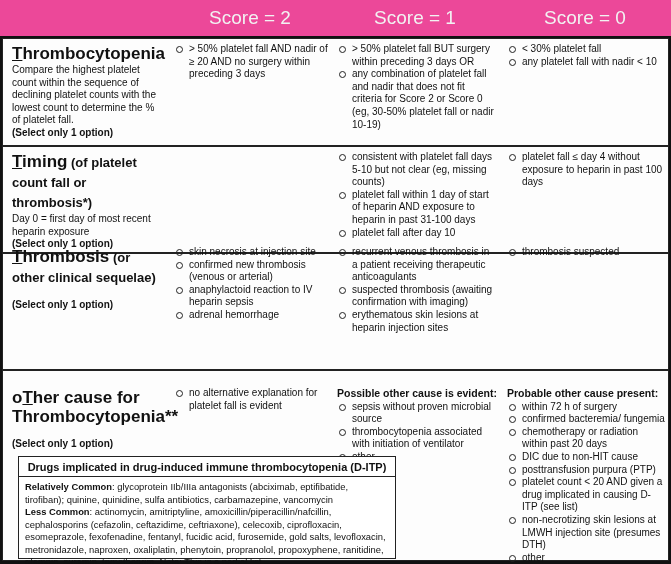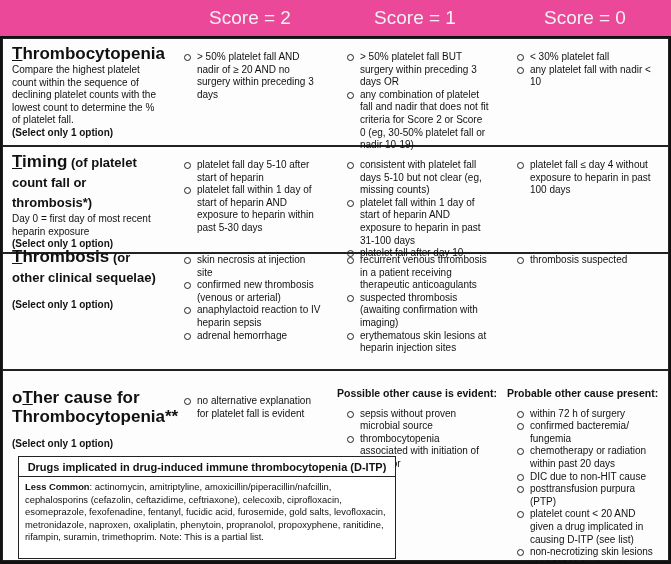--- a/index.html
+++ b/index.html
@@ -36,21 +36,21 @@
   .c-s1 { left: 328px; width: 170px; padding: 4px 4px 0 6px; }
   .c-s0 { left: 498px; width: 167px; padding: 4px 3px 0 6px; }
 
   .title { font-size: 17px; font-weight: bold; line-height: 19px; display: block; }
   .title .u { text-decoration: underline; }
   .title .sub { font-size: 13px; font-weight: bold; }
   .desc { display: block; font-size: 10px; line-height: 12.6px; margin-top: 1px; }
   .select { display: block; font-weight: bold; font-size: 10px; line-height: 12.6px; }
   .spacer { display: block; height: 12px; }
 
-  ul.opts { list-style: none; margin: 8px; padding: 0; }
+  ul.opts { list-style: none; margin: 0; padding: 0; }
   ul.opts li { position: relative; padding-left: 15px; }
   ul.opts li .bullet {
     position: absolute; left: 2px; top: 3px; width: 5px; height: 5px;
     border: 1px solid #222; border-radius: 50%; box-sizing: content-box;
   }
   .subhead { font-weight: bold; font-size: 10.5px; display: block; margin-bottom: 1px; }
 
   .ditp {
     position: absolute; left: 15px; top: 417px; width: 378px; height: 103px;
     border: 1.5px solid #222; background: #fff; box-sizing: border-box;
@@ -96,26 +96,20 @@
         <li><span class="bullet"></span><span>any platelet fall with nadir &lt; 10</span></li>
       </ul>
     </div>
   </div>
 
   <div class="row" style="top:108px; height:107px;">
     <div class="cell c-label">
       <span class="title"><span class="u">T</span><span>iming</span><span class="sub"> (of platelet count fall or thrombosis*)</span></span>
       <span class="desc">Day 0 = first day of most recent heparin exposure</span>
       <span class="select">(Select only 1 option)</span>
-    </div>
-    <div class="cell c-s2">
-      <ul class="opts">
-        <li><span class="bullet"></span><span>platelet fall day 5-10 after start of heparin</span></li>
-        <li><span class="bullet"></span><span>platelet fall within 1 day of start of heparin AND exposure to heparin within past 5-30 days</span></li>
-      </ul>
     </div>
     <div class="cell c-s1">
       <ul class="opts">
         <li><span class="bullet"></span><span>consistent with platelet fall days 5-10 but not clear (eg, missing counts)</span></li>
         <li><span class="bullet"></span><span>platelet fall within 1 day of start of heparin AND exposure to heparin in past 31-100 days</span></li>
         <li><span class="bullet"></span><span>platelet fall after day 10</span></li>
       </ul>
     </div>
     <div class="cell c-s0">
       <ul class="opts">
@@ -182,16 +176,17 @@
         <li><span class="bullet"></span><span>platelet count &lt; 20 AND given a drug implicated in causing D-ITP (see list)</span></li>
         <li><span class="bullet"></span><span>non-necrotizing skin lesions at LMWH injection site (presumes DTH)</span></li>
         <li><span class="bullet"></span><span>other</span></li>
       </ul>
     </div>
   </div>
 
   <div class="ditp">
     <div class="ditp-title">Drugs implicated in drug-induced immune thrombocytopenia (D-ITP)</div>
     <div class="ditp-body">
+      <div><b>Relatively Common</b><span>: glycoprotein IIb/IIIa antagonists (abciximab, eptifibatide, tirofiban); quinine, quinidine, sulfa antibiotics, carbamazepine, vancomycin</span></div>
       <div><b>Less Common</b><span>: actinomycin, amitriptyline, amoxicillin/piperacillin/nafcillin, cephalosporins (cefazolin, ceftazidime, ceftriaxone), celecoxib, ciprofloxacin, esomeprazole, fexofenadine, fentanyl, fucidic acid, furosemide, gold salts, levofloxacin, metronidazole, naproxen, oxaliplatin, phenytoin, propranolol, propoxyphene, ranitidine, rifampin, suramin, trimethoprim. Note: This is a partial list.</span></div>
     </div>
   </div>
 </div>
 
 </body></html>

